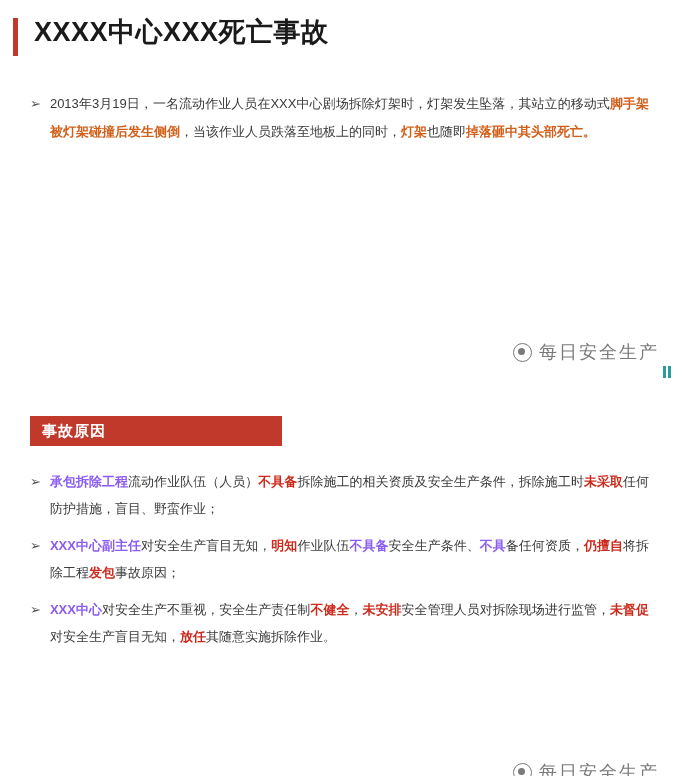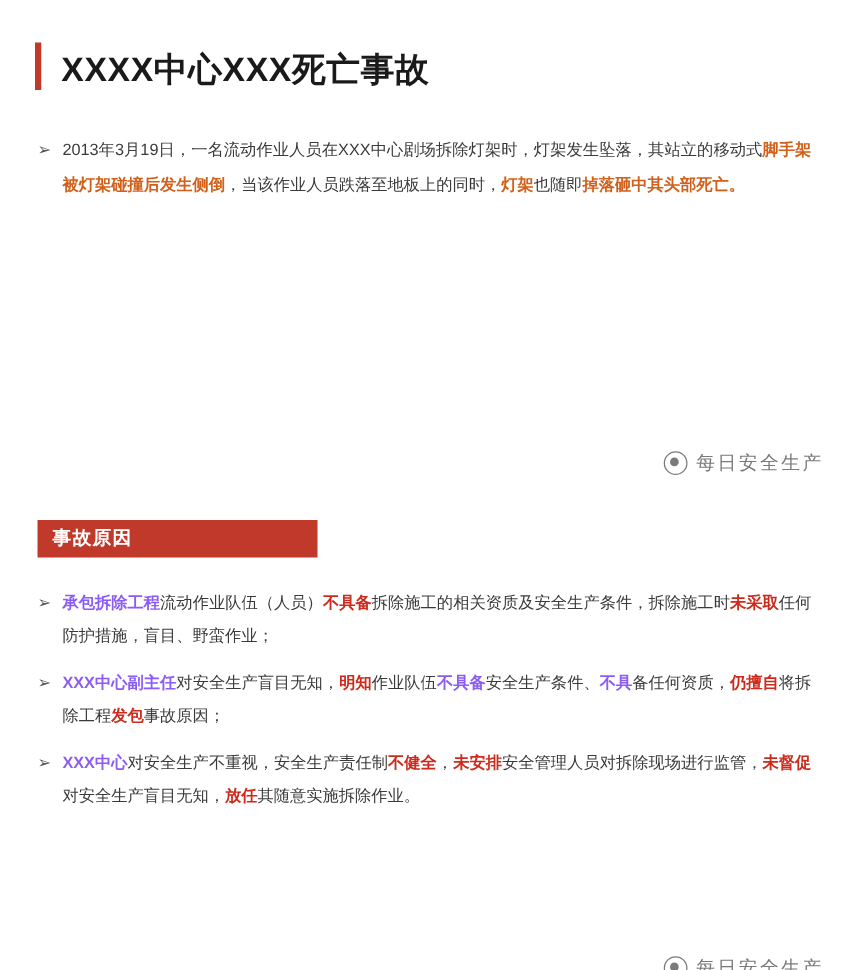--- a/index.html
+++ b/index.html
@@ -29,24 +29,23 @@
   }
   .slide-inner {
     position: relative;
     height: 100%;
     width: 100%;
     box-sizing: border-box;
   }
   
   .title-row {
     display: flex;
-    align-items: flex-end;
+    align-items: flex-start;
     padding-top: 18px;
-    padding-left: 28px;
-    margin-top: 16px;
+    padding-left: 13px;
   }
   .title-bar {
     width: 5px;
     height: 38px;
     background: #c0392b;
     margin-right: 16px;
     flex: none;
   }
   .slide-title {
     font-size: 27px;
@@ -59,21 +58,21 @@
   #slide-two .title-row { padding-top: 20px; }
   #slide-two .slide-title { font-size: 26px; }
 
   
   .section-banner {
     margin: 26px 0 12px 30px;
     background: #c0392b;
     color: #ffffff;
     font-size: 15px;
     font-weight: bold;
-    width: 224px;
+    width: 252px;
     height: 30px;
     line-height: 30px;
     padding-left: 12px;
     box-sizing: border-box;
     letter-spacing: 1px;
   }
 
   
   .body-list {
     margin: 0;
@@ -108,21 +107,21 @@
   .bold-dark { font-weight: bold; color: #8b5cf6; }
 
   
   .watermark {
     position: absolute;
     right: 26px;
     bottom: 18px;
     display: flex;
     align-items: center;
     color: #7a7a7a;
-    font-size: 15px;
+    font-size: 18px;
     letter-spacing: 2px;
     margin-top: 16px;
   }
   .wm-logo {
     width: 17px;
     height: 17px;
     border-radius: 50%;
     border: 1.4px solid #7a7a7a;
     margin-right: 7px;
     position: relative;

